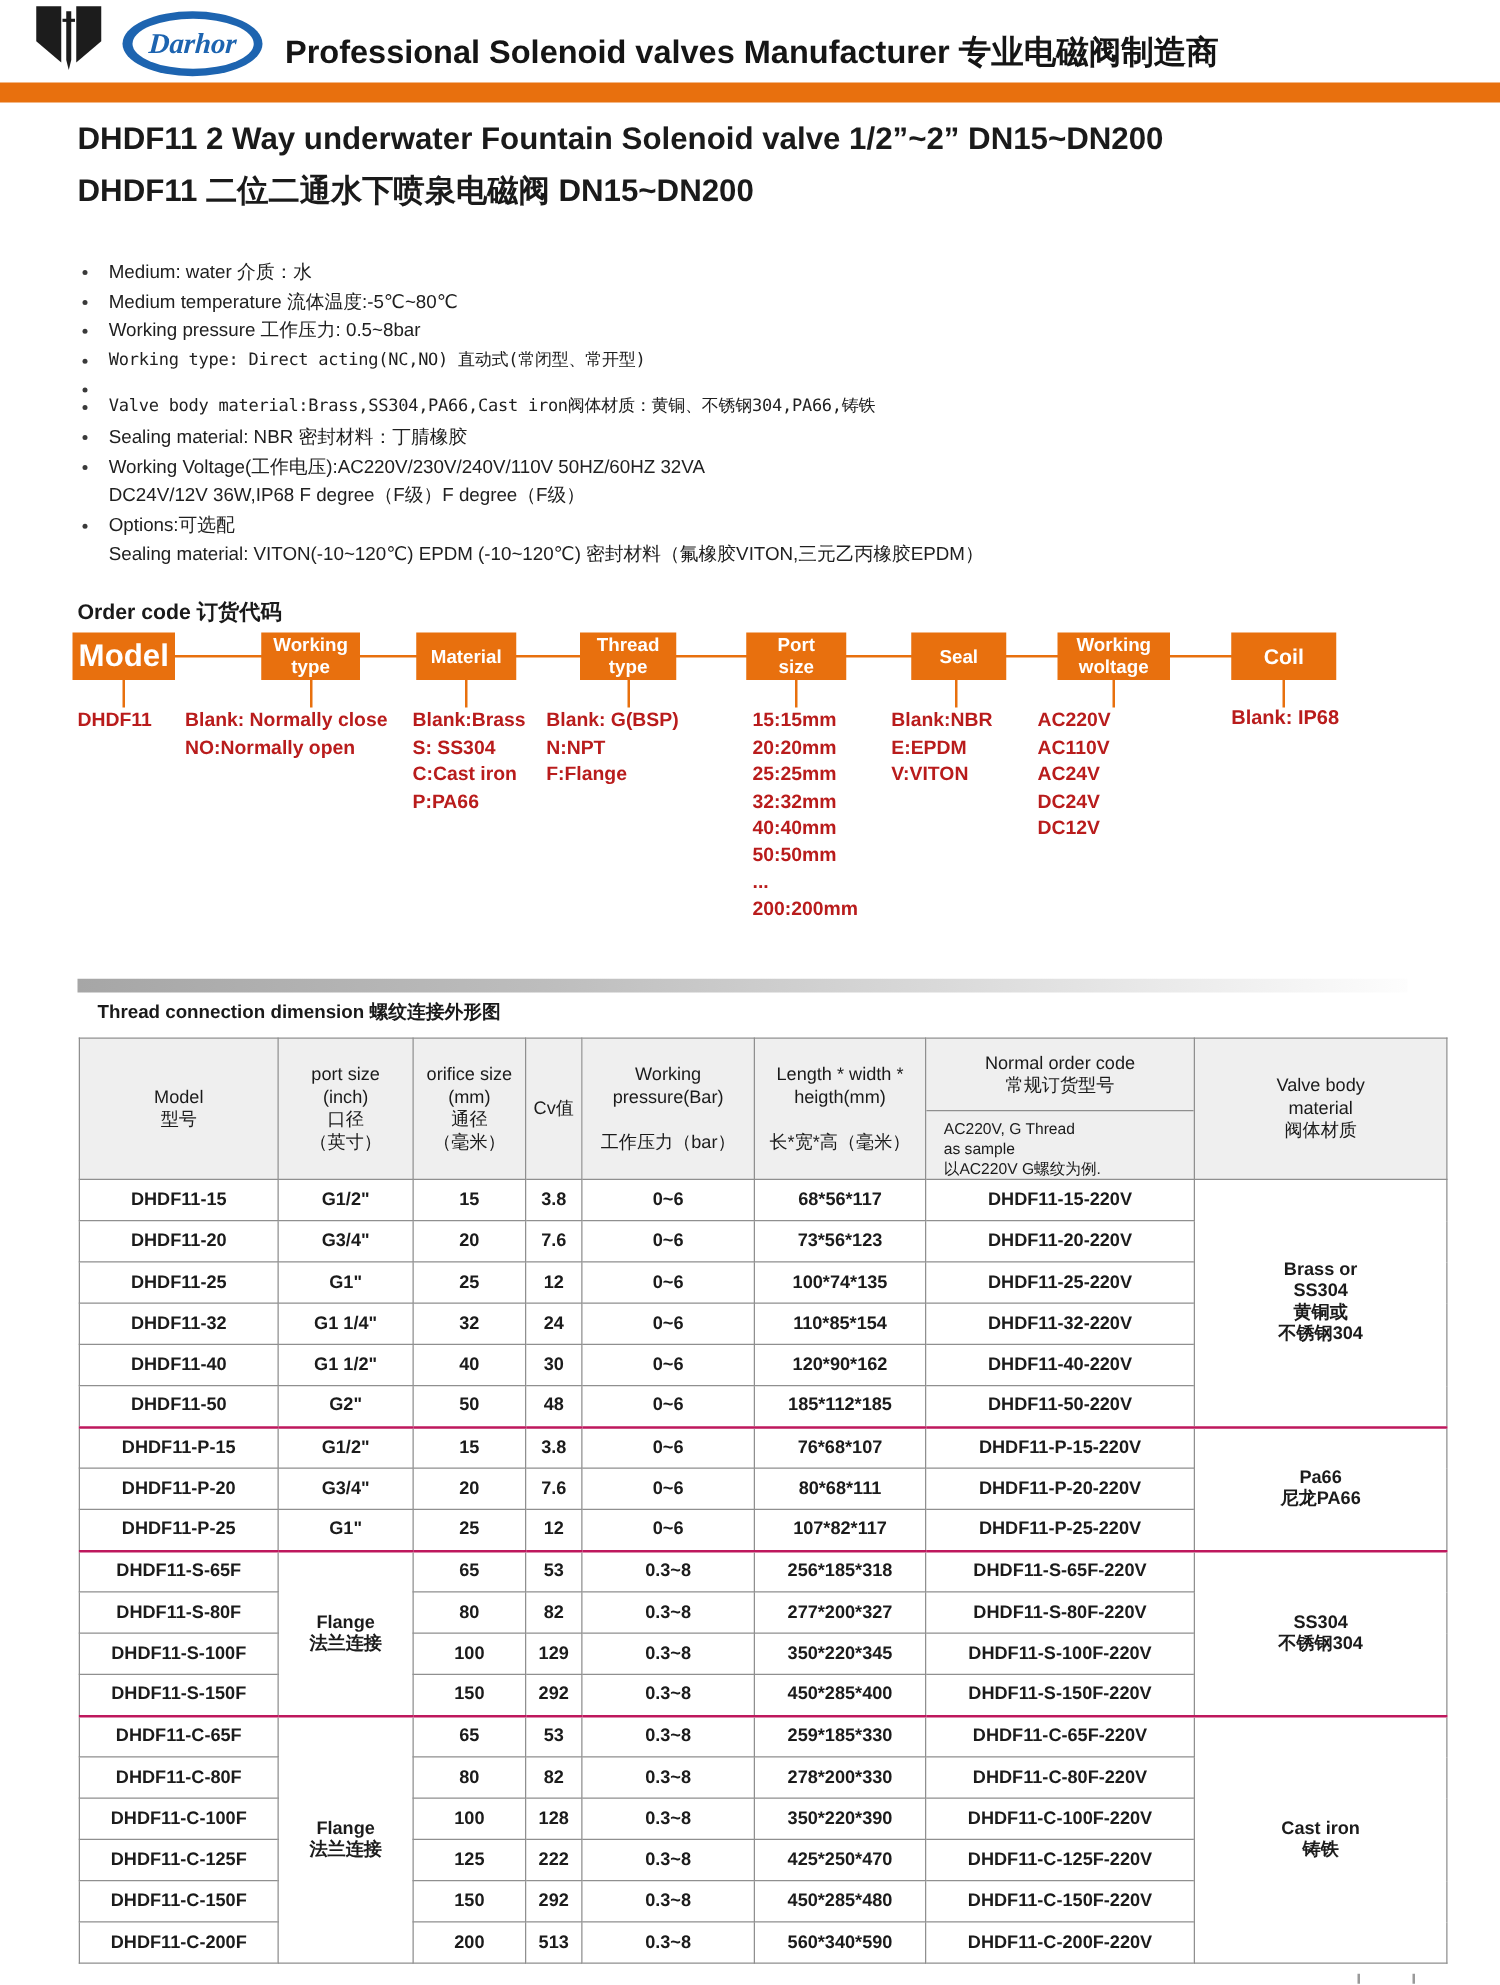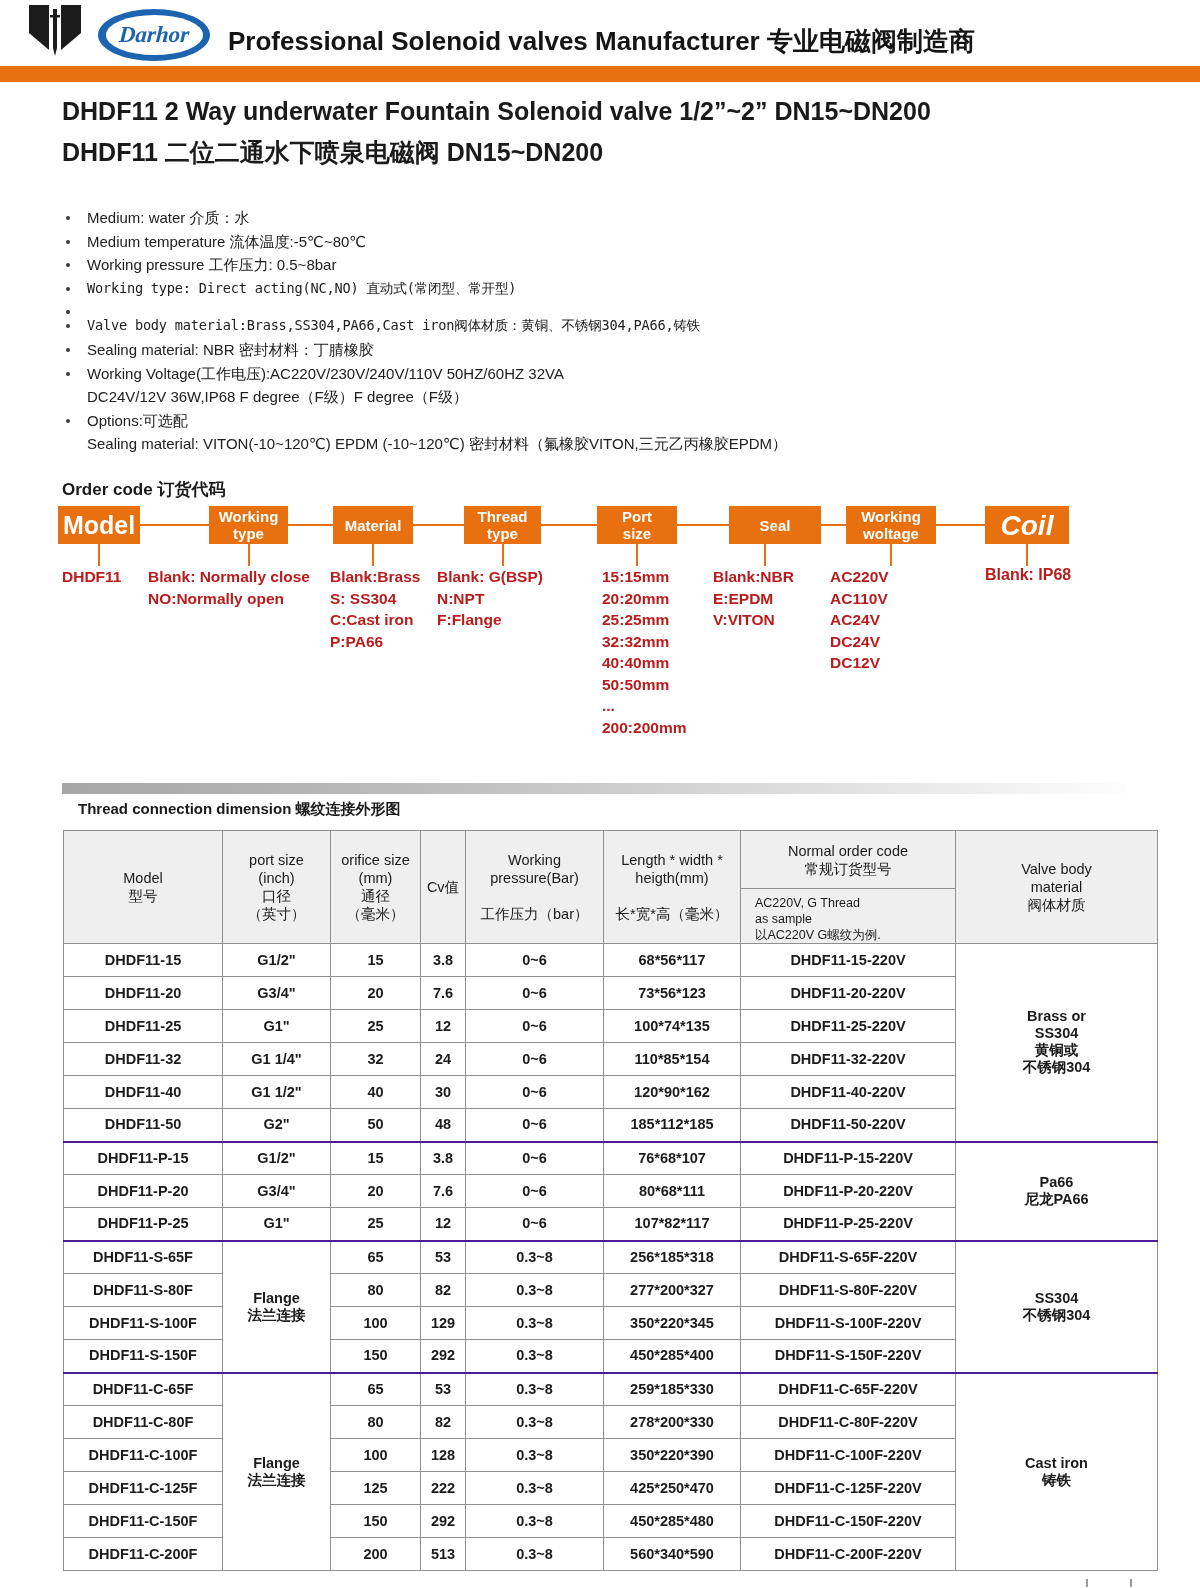--- a/index.html
+++ b/index.html
@@ -30,21 +30,21 @@
   .mono{font-family:"DejaVu Sans Mono","Liberation Mono",monospace;font-size:13.6px;letter-spacing:-0.2px;}
 
   
   .oc-label{position:absolute;left:62px;top:478px;font-size:17px;font-weight:bold;}
   .oc-diagram{position:absolute;left:0;top:506px;width:1200px;height:250px;}
   .oc-hline{position:absolute;top:18px;left:99px;width:928px;height:2px;background:var(--orange,#e8700e);}
   .oc-box{position:absolute;top:0;height:38px;background:var(--orange,#e8700e);color:#fff;
           display:flex;align-items:center;justify-content:center;text-align:center;
           font-weight:bold;font-size:15px;line-height:17px;white-space:pre-line;}
   .oc-box.big{font-size:25px;}
-  .oc-box.big2{font-size:28px;font-style:italic;}
+  .oc-box.big2{font-size:17px;}
   .oc-stub{position:absolute;top:38px;width:2px;height:22px;background:var(--orange,#e8700e);}
   .oc-opts{position:absolute;top:60px;font-size:15.5px;font-weight:bold;line-height:21.5px;
            white-space:nowrap;color:#b91c1c;}
   .oc-opts.small{font-size:16px;line-height:18px;}
 
   
   .gray-bar{position:absolute;left:62px;top:783px;width:1064px;height:11px;
             background:linear-gradient(to right,#a6a6a6,#bdbdbd 35%,#e3e3e3 75%,#fdfdfd);}
   .table-label{position:absolute;left:62px;top:800px;font-size:15px;font-weight:bold;margin-left:16px;}
   .spec-table{position:absolute;left:63px;top:830px;width:1094px;border-collapse:collapse;
@@ -53,21 +53,21 @@
   .spec-table thead th{background:#efefef;font-weight:normal;font-size:14.5px;line-height:18px;
                        text-align:center;vertical-align:middle;height:106px;padding:0;}
   .pre{white-space:pre-line;}
   .th-code{vertical-align:top;}
   .code-top{height:57px;display:flex;align-items:center;justify-content:center;
             border-bottom:1px solid #8f8f8f;}
   .code-sub{height:48px;font-size:12.5px;text-align:left;padding:6px 0 0 14px;line-height:16px;}
   .spec-table tbody tr{height:33px;}
   .spec-table tbody td{text-align:center;vertical-align:middle;font-size:14.5px;font-weight:bold;
                        color:#1b1b1b;line-height:17px;}
-  .spec-table tbody tr.group-start td{border-top:2px solid #4c1d95;}
+  .spec-table tbody tr.group-start td{border-top:2px solid #be185d;}
   .mat-cell,.port-cell{font-size:14.5px;line-height:19px;}
 
   .cutoff{position:absolute;top:1577px;left:1086px;width:64px;height:10px;}
   .cutoff i{position:absolute;top:2px;width:2px;height:8px;background:#9a9a9a;}
   .cutoff i:nth-child(2){left:44px;}
 </style>
 </head>
 <body>
 
 <div class="page">
@@ -172,21 +172,21 @@
       <div class="oc-opts" style="left: 602px;">
         <div>15:15mm</div>
         <div>20:20mm</div>
         <div>25:25mm</div>
         <div>32:32mm</div>
         <div>40:40mm</div>
         <div>50:50mm</div>
         <div>...</div>
         <div>200:200mm</div>
       </div>
-      <div class="oc-box" style="left: 729px; width: 92px;">Seal</div>
+      <div class="oc-box" style="left: 729px; width: 76px;">Seal</div>
       <div class="oc-stub" style="left: 764px;"></div>
       <div class="oc-opts" style="left: 713px;">
         <div>Blank:NBR</div>
         <div>E:EPDM</div>
         <div>V:VITON</div>
       </div>
       <div class="oc-box" style="left: 846px; width: 90px;">Working
 woltage</div>
       <div class="oc-stub" style="left: 890px;"></div>
       <div class="oc-opts" style="left: 830px;">

